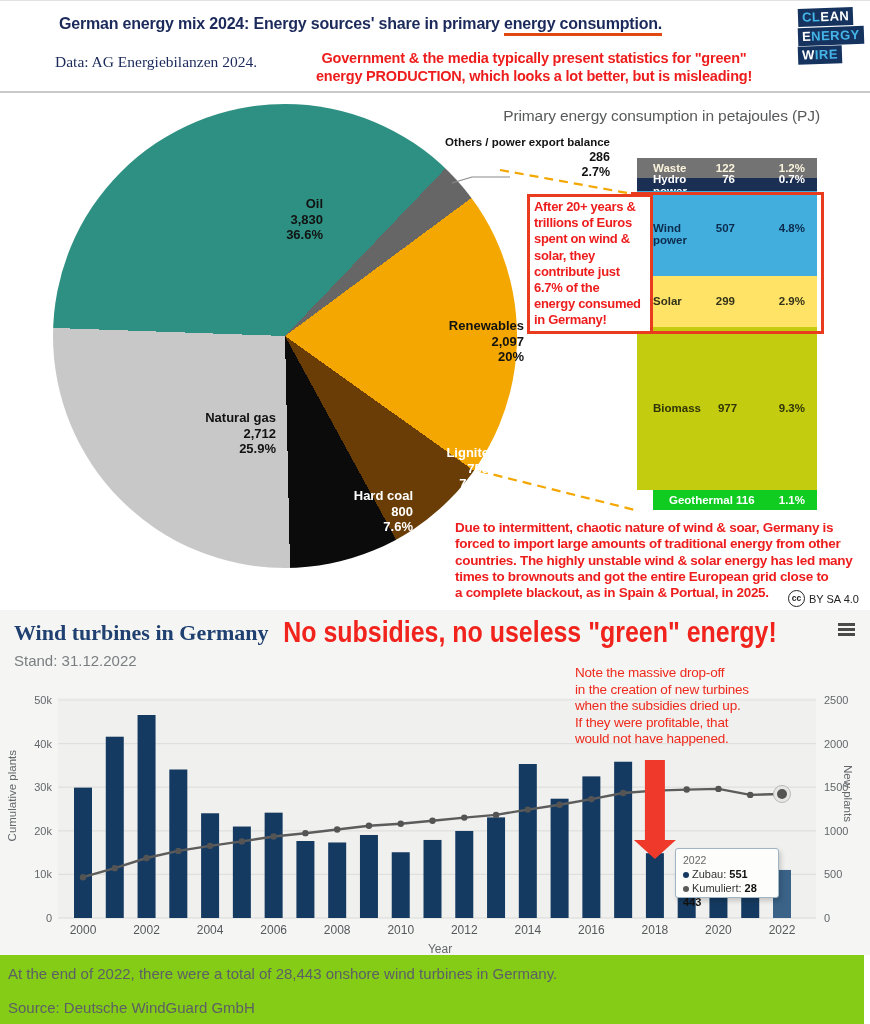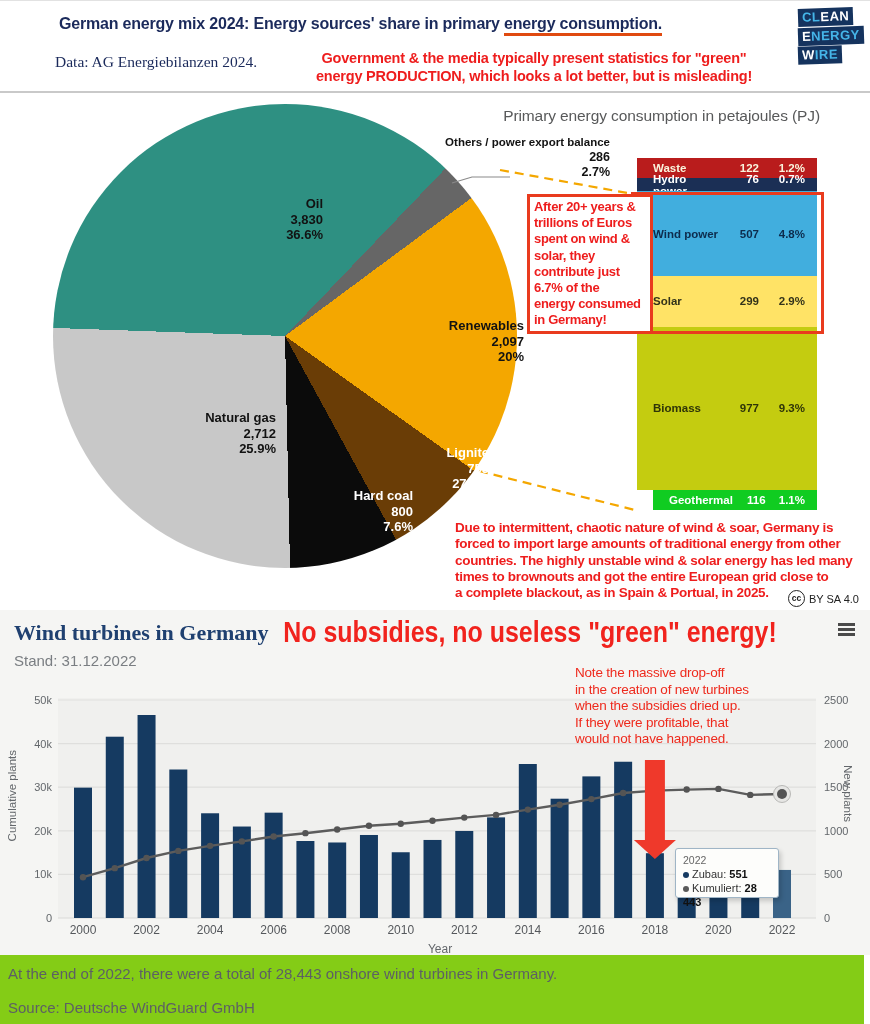--- a/index.html
+++ b/index.html
@@ -21,21 +21,21 @@
   .pie{position:absolute;left:53px;top:11px;width:464px;height:464px;border-radius:50%;}
   .overlay{position:absolute;left:0;top:0;width:870px;height:517px;pointer-events:none;}
   .plabel{position:absolute;text-align:right;font-weight:bold;font-size:13px;line-height:15.5px;}
   .plabel.small{font-size:11.5px;line-height:15px;}
   .bar-title{position:absolute;left:420px;top:14px;width:400px;text-align:right;font-size:15.5px;color:#58595a;letter-spacing:-0.1px;}
   .stack{position:absolute;left:637px;top:65px;width:180px;height:352px;display:flex;flex-direction:column;}
   .seg{display:flex;align-items:center;box-sizing:border-box;}
   .seg-grid{display:flex;width:100%;padding:0 12px 0 16px;box-sizing:border-box;font-weight:bold;font-size:11.5px;}
   .seg-grid .nm{flex:1;text-align:left;}
   .seg-grid .vl{width:38px;text-align:right;}
-  .seg-grid .pc{width:46px;text-align:right;}
+  .seg-grid .pc{width:46px;text-align:right;padding-left:24px;}
   .red-outline{position:absolute;left:631px;top:99px;width:187px;height:136px;border:3px solid #e93b1e;}
   .red-box{position:absolute;left:527px;top:101px;width:112px;border:3px solid #e93b1e;background:#fff;padding:2px 4px;font-weight:bold;font-size:13px;line-height:16.2px;color:#ee1d1d;white-space:pre-line;letter-spacing:-0.3px;}
   .import-note{position:absolute;left:455px;top:427px;width:410px;font-weight:bold;font-size:13.5px;line-height:16.3px;color:#ee1d1d;white-space:pre-line;letter-spacing:-0.3px;}
   .cc{position:absolute;left:788px;top:497px;display:flex;align-items:center;gap:4px;font-size:11px;color:#222;}
   .cc-icon{display:inline-flex;align-items:center;justify-content:center;width:15px;height:15px;border:1.5px solid #222;border-radius:50%;font-size:8.5px;font-weight:bold;line-height:1;}
 
   
   .wind{position:absolute;left:0;top:610px;width:870px;height:345px;background:#f5f5f3;}
   .w-title{position:absolute;left:14px;top:10px;font-family:"Liberation Serif",serif;font-weight:600;font-size:22px;color:#1f4070;}
   .w-stand{position:absolute;left:14px;top:42px;font-size:15px;color:#7a7e82;}
@@ -96,36 +96,36 @@
       <div style="font-size:12.5px">2.7%</div>
     </div>
     <div class="plabel" style="left:364px;top:225px;width:160px;color:#121212;">
       <div>Renewables</div>
       <div>2,097</div>
       <div>20%</div>
     </div>
     <div class="plabel" style="left:329px;top:352px;width:160px;color:#ffffff;">
       <div>Lignite</div>
       <div>753</div>
-      <div>27.4%</div>
+      <div>7.2%</div>
     </div>
     <div class="plabel" style="left:253px;top:395px;width:160px;color:#ffffff;">
       <div>Hard coal</div>
       <div>800</div>
       <div>7.6%</div>
     </div>
     <div class="plabel" style="left:116px;top:317px;width:160px;color:#121212;">
       <div>Natural gas</div>
       <div>2,712</div>
       <div>25.9%</div>
     </div>
 
     <div class="bar-title">Primary energy consumption in petajoules (PJ)</div>
     <div class="stack" id="stack">
-        <div class="seg" style="height: 5.81784%; background: #b91c1c; color: rgb(250, 243, 220);">
+        <div class="seg" style="height: 5.81784%; background: #737373; color: rgb(250, 243, 220);">
           <div class="seg-grid">
             <span class="nm">Waste</span>
             <span class="vl">122</span>
             <span class="pc">1.2%</span>
           </div>
         </div>
         <div class="seg" style="height: 3.62423%; background: rgb(27, 47, 85); color: rgb(255, 255, 255);">
           <div class="seg-grid">
             <span class="nm">Hydro power</span>
             <span class="vl">76</span>

